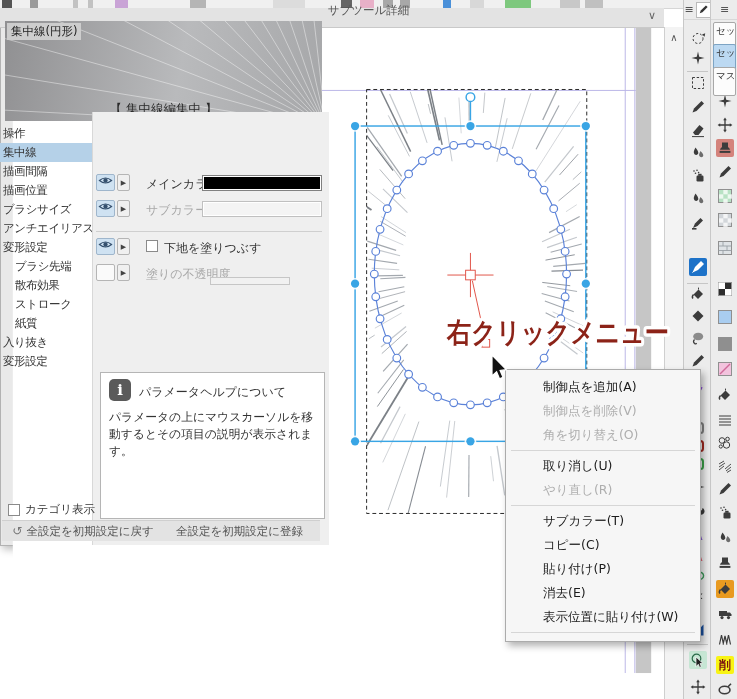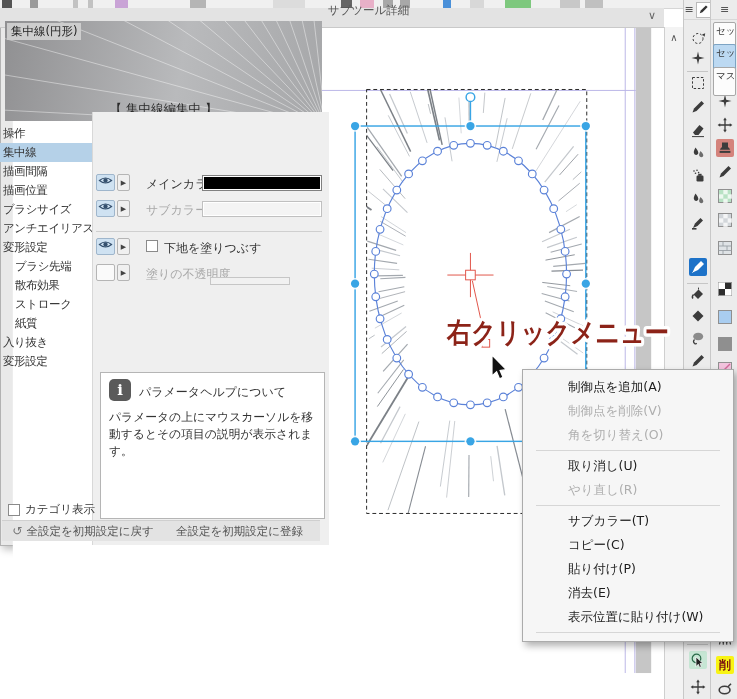--- a/index.html
+++ b/index.html
@@ -57,21 +57,21 @@
   #help-title{left:38px;top:11px;font-size:12px;color:#333;}
   #help-body{left:8px;top:36px;width:207px;font-size:11.8px;color:#333;line-height:1.45;}
   #cat-row{left:8px;top:502px;display:flex;align-items:center;gap:5px;}
   #cat-label{font-size:11.5px;color:#333;}
   .pbtn{top:520px;height:20px;background:#e3e3e3;font-size:11.5px;color:#555;display:flex;align-items:center;justify-content:center;gap:4px;border-top:1px solid #cfcfcf;}
   #pbtn-reset{left:2px;width:162px;border-right:1px solid #cfcfcf;}
   #pbtn-register{left:159px;width:161px;}
   .reset-glyph{font-size:12px;color:#777;}
 
   
-  #context-menu{left:522px;top:369px;width:212px;background:#f6f6f6;border:1px solid #ababab;box-shadow:3px 4px 7px rgba(0,0,0,.3);z-index:100;padding:5px 12px;box-sizing:border-box;}
+  #context-menu{left:505px;top:369px;width:196px;background:#f6f6f6;border:1px solid #ababab;box-shadow:3px 4px 7px rgba(0,0,0,.3);z-index:100;padding:5px 4px;box-sizing:border-box;}
   .menu-item{height:24px;line-height:24px;padding-left:33px;font-size:12.5px;color:#1c1c1c;white-space:nowrap;}
   .menu-item.disabled{color:#aeaeae;}
   .menu-sep{border-top:1px solid #d6d6d6;margin:3px 1px;}
 
   #annotation-svg{left:0;top:0;z-index:60;pointer-events:none;}
   #cursor-svg{left:0;top:0;z-index:200;pointer-events:none;}
 </style>
 </head>
 <body>
 

